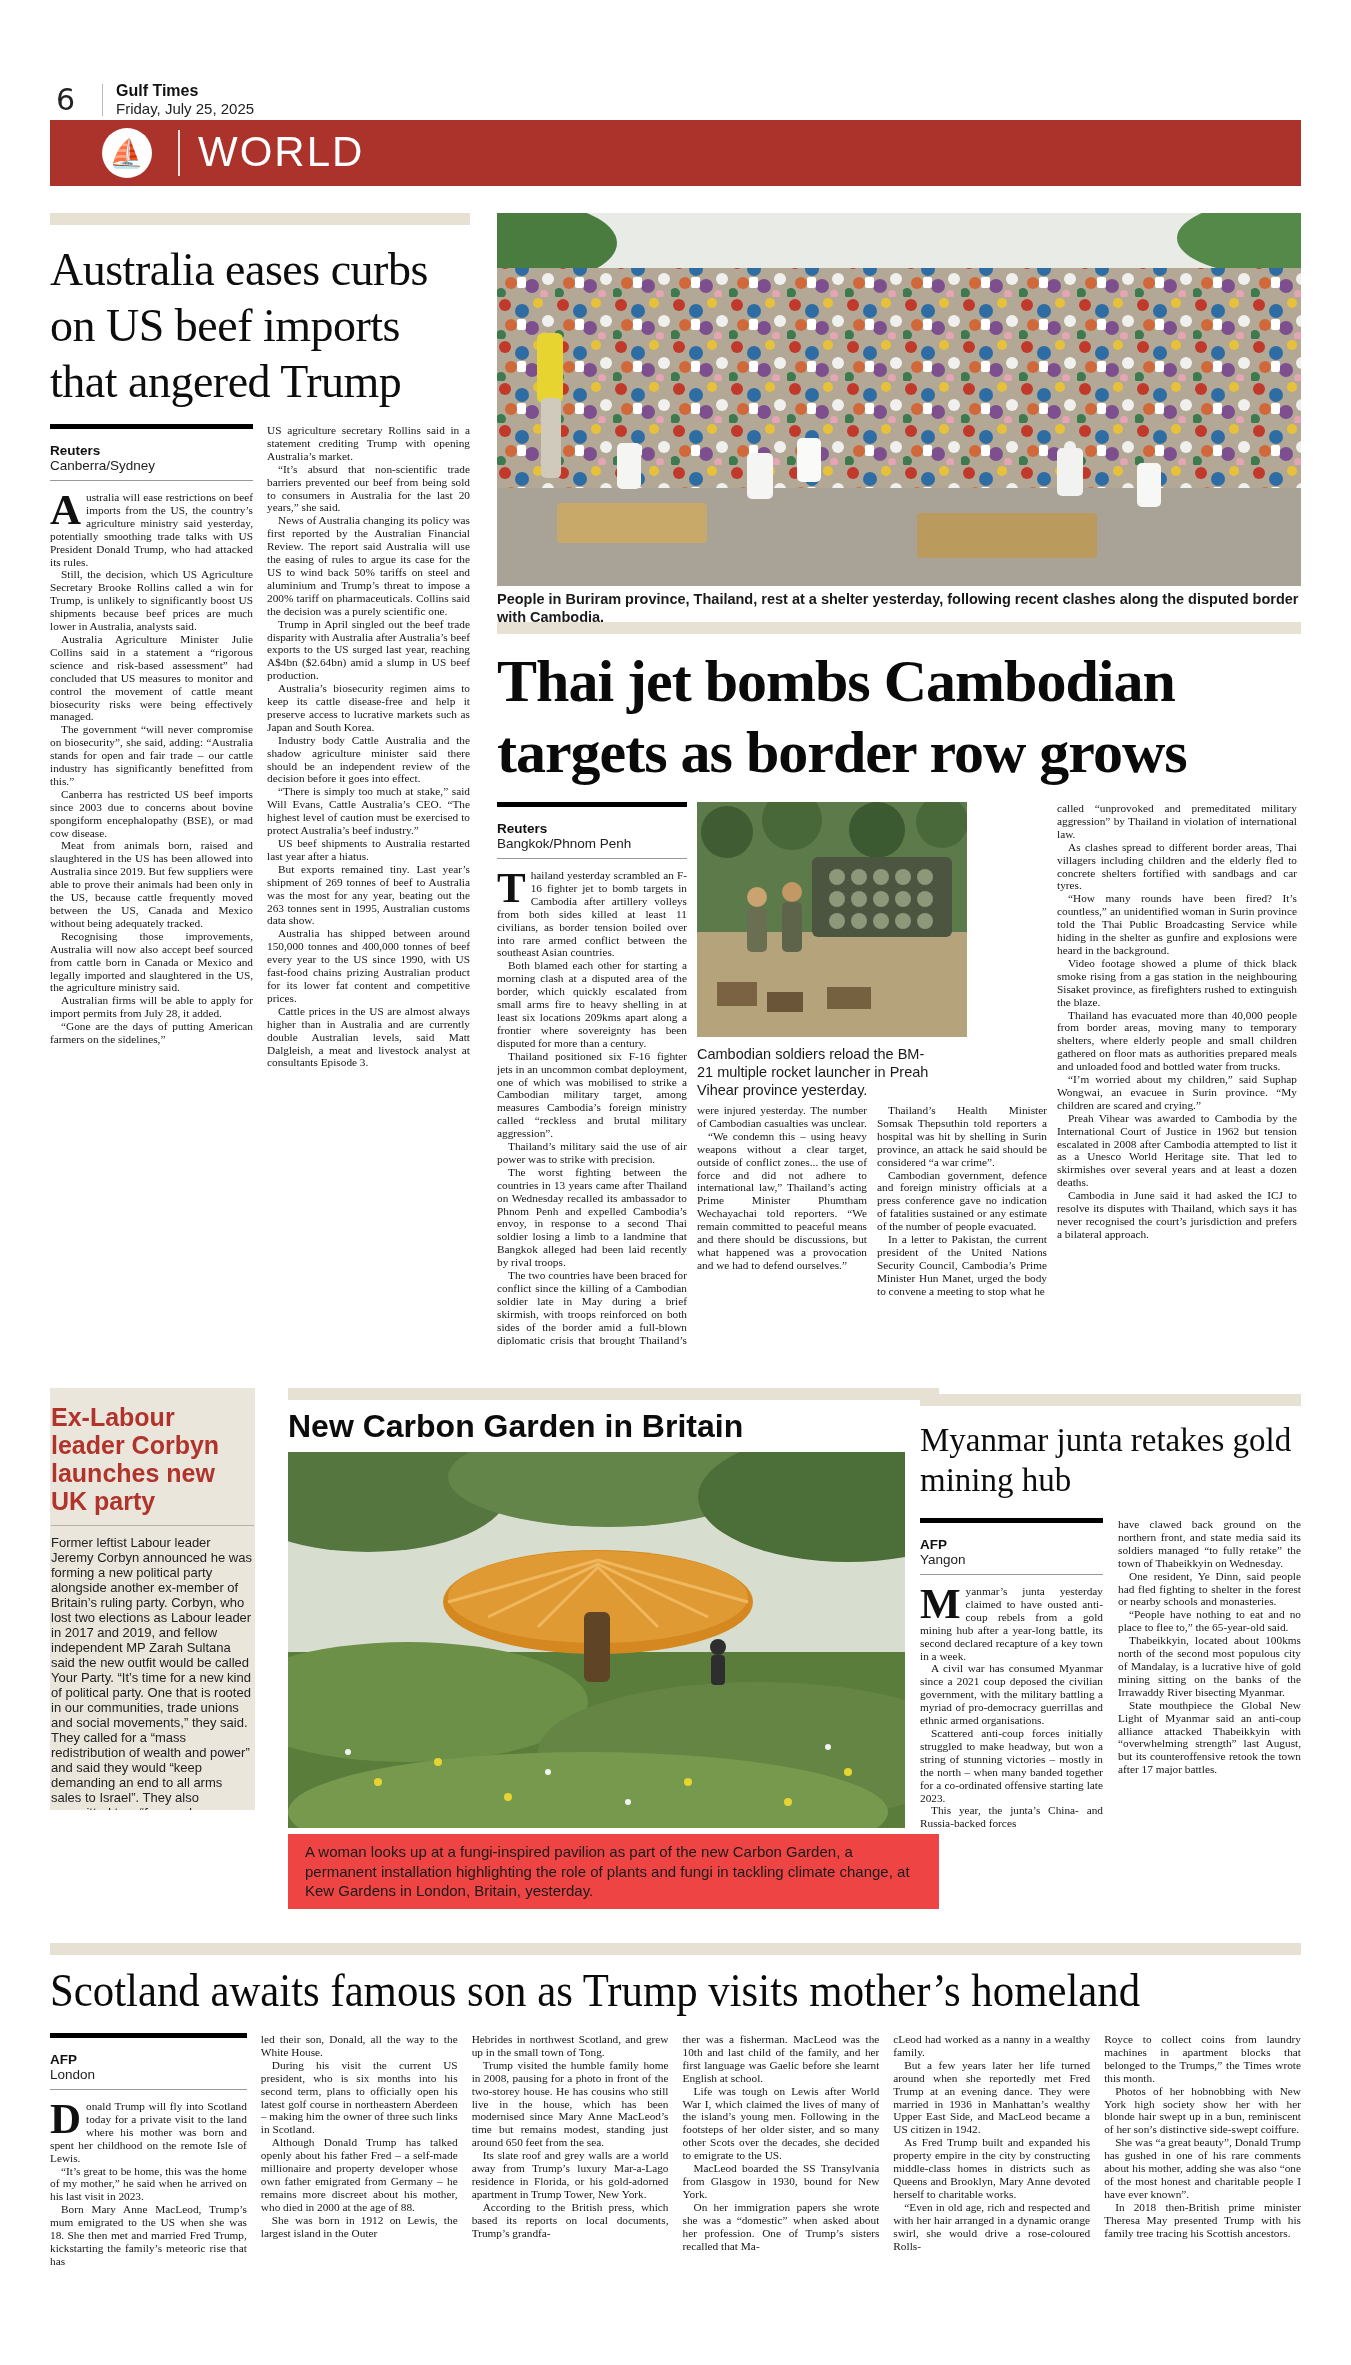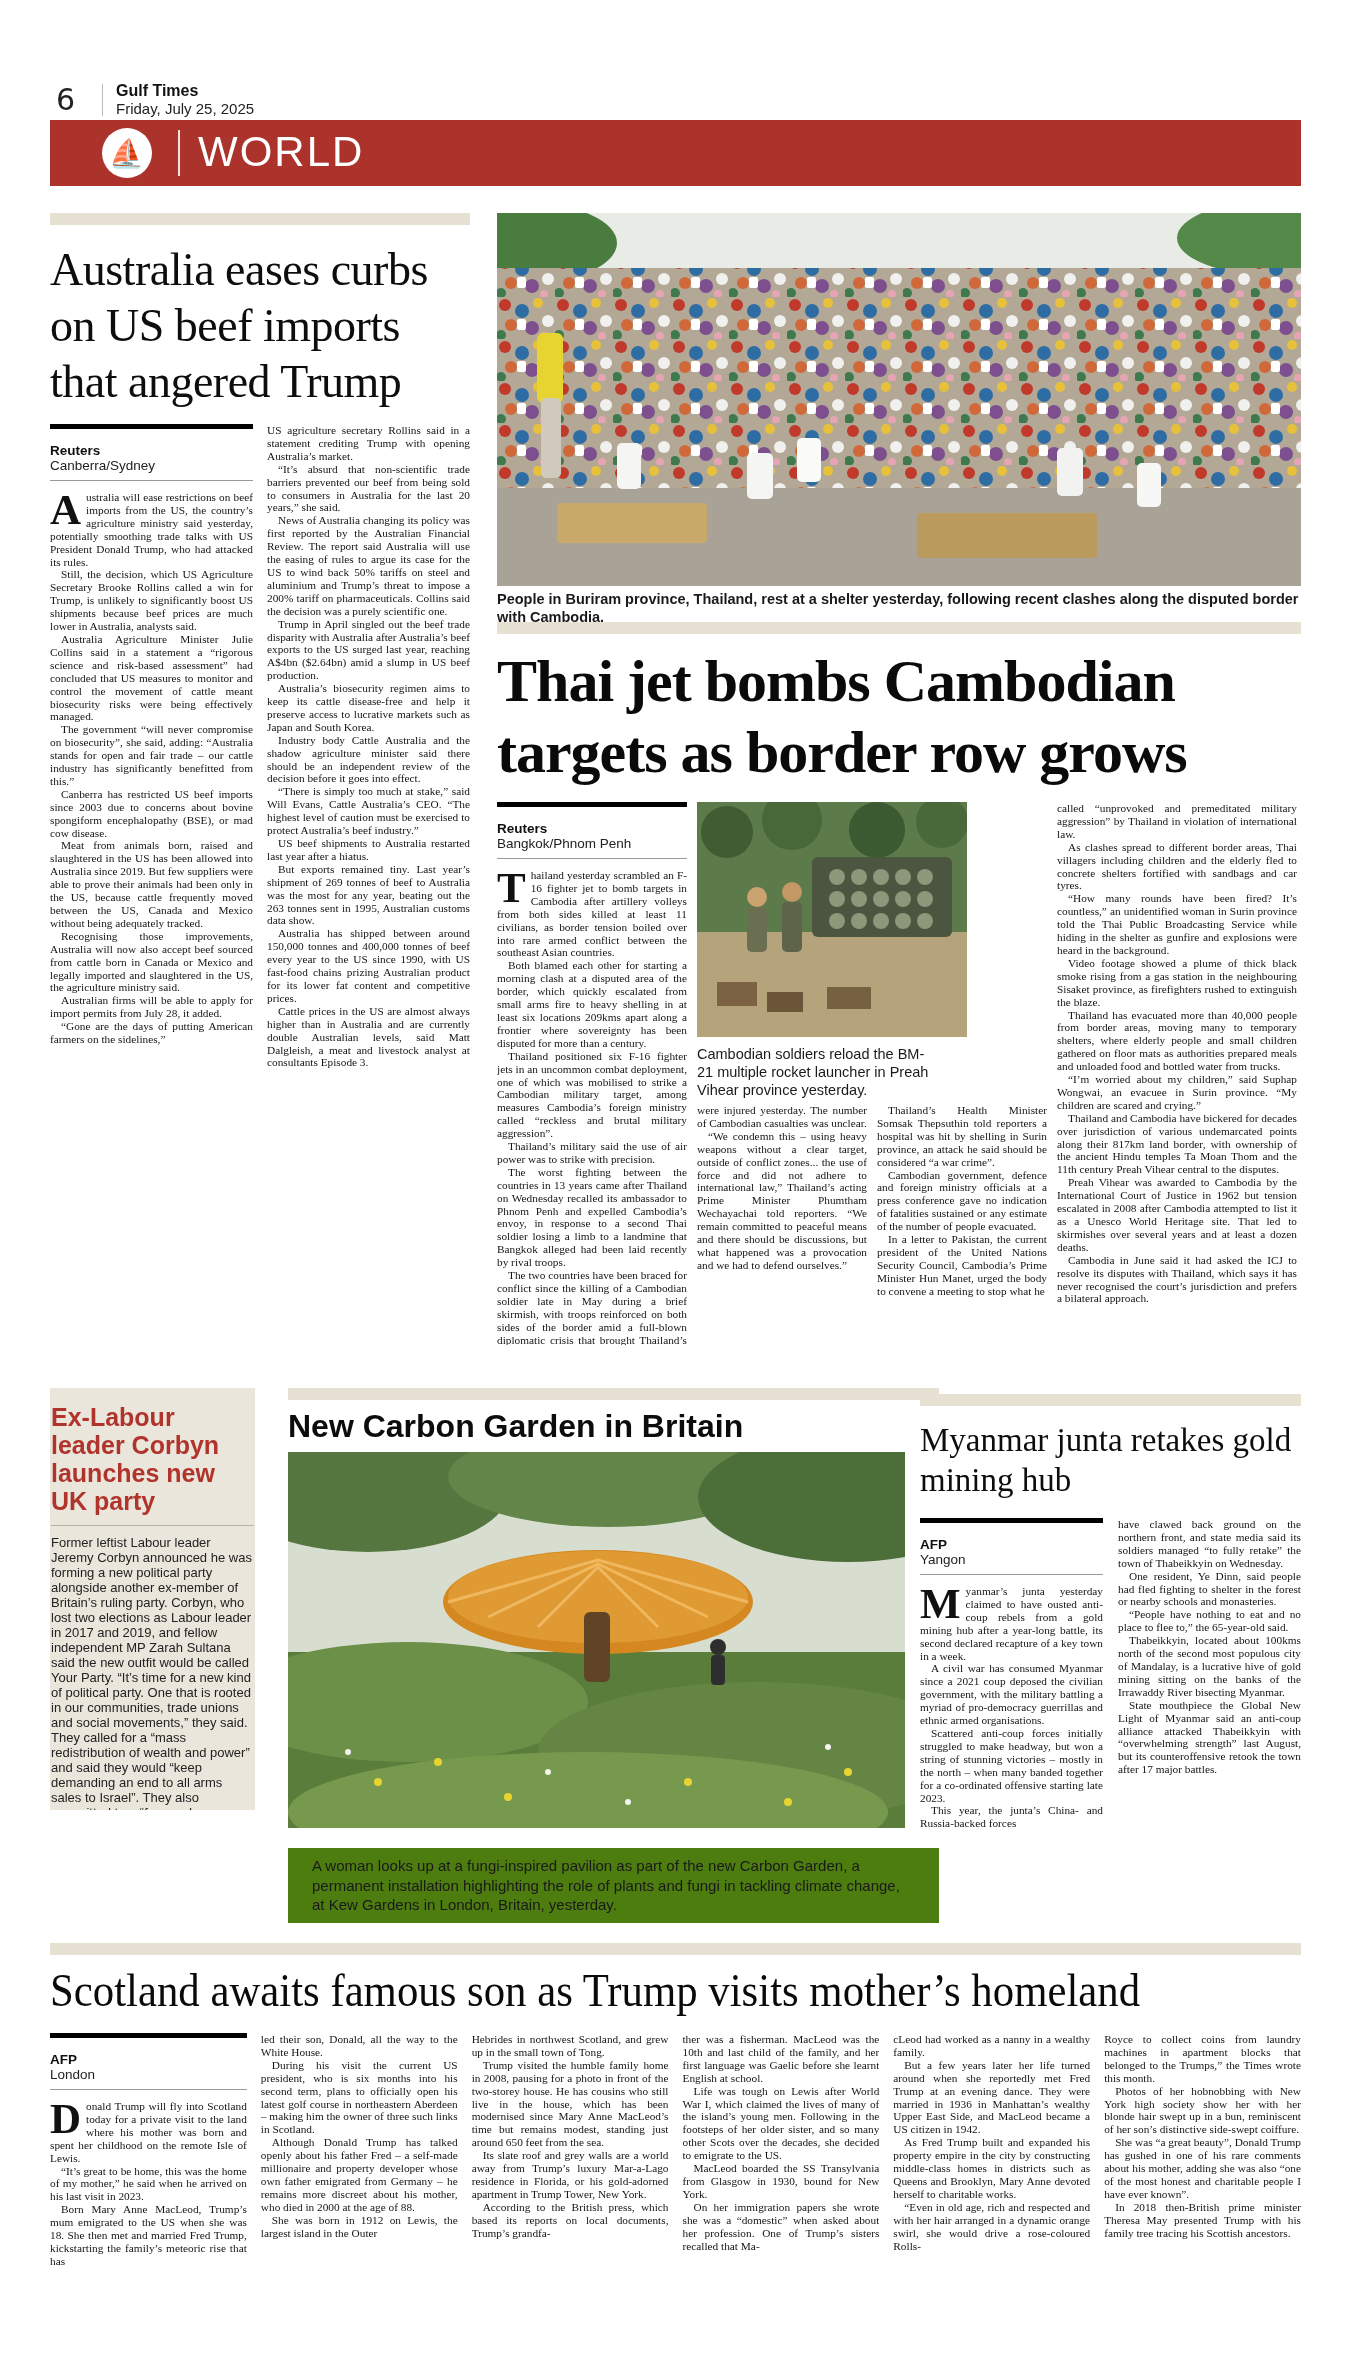--- a/index.html
+++ b/index.html
@@ -55,21 +55,21 @@
   #thai .inline-photo { position:absolute; left:200px; top:0; width:270px; }
   #thai .inline-photo .photo-caption { width:232px; margin-top:4px; }
   
   #corbyn { position:absolute; left:50px; top:1388px; width:205px; height:422px; background:#eae6dc; padding:15px 1px; overflow:hidden; }
   #corbyn h2 { font-family:"Liberation Sans",sans-serif; font-weight:bold; font-size:25px; line-height:28px; color:#b0342c; }
   #corbyn .rule { height:1px; background:#b6b2a6; margin:10px 0 9px 0; }
   #corbyn .boxbody { font-family:"Liberation Sans",sans-serif; font-size:13px; line-height:15px; color:#222; }
   
   #kew { position:absolute; left:288px; top:1388px; width:651px; }
   #kew h2 { font-family:"Liberation Sans",sans-serif; font-weight:bold; font-size:32px; line-height:36px; margin:8px 0 8px 0; color:#0c0c0c; }
-  #kew .caption-box { background:#4d7c0f; padding:8px 24px; margin-top:16px; }
+  #kew .caption-box { background:#ef4444; padding:8px 17px; margin-top:2px; }
   #kew .photo-caption { font-size:15px; line-height:19.5px; }
   
   #myanmar { position:absolute; left:920px; top:1394px; width:381px; height:537px; overflow:hidden; }
   #myanmar h2 { font-weight:normal; font-size:33px; line-height:40px; margin:14px 0 18px 0; color:#0d0d0d; }
   #myanmar .body-cols { gap:15px; }
   #myanmar .col { width:183px; height:330px; }
   #myanmar .c1 { height:395px; }
   
   #scotland { position:absolute; left:50px; top:1943px; width:1251px; height:422px; overflow:hidden; }
   #scotland h1 { font-weight:normal; font-size:46px; line-height:52px; margin:10px 0 16px 0; white-space:nowrap;
@@ -195,21 +195,20 @@
           <p class="para">Cambodian government, defence and foreign ministry officials at a press conference gave no indication of fatalities sustained or any estimate of the number of people evacuated.</p>
           <p class="para">In a letter to Pakistan, the current president of the United Nations Security Council, Cambodia’s Prime Minister Hun Manet, urged the body to convene a meeting to stop what he</p>
         </div>
       <div class="col c4 cont">
           <p class="para">called “unprovoked and premeditated military aggression” by Thailand in violation of international law.</p>
           <p class="para">As clashes spread to different border areas, Thai villagers including children and the elderly fled to concrete shelters fortified with sandbags and car tyres.</p>
           <p class="para">“How many rounds have been fired? It’s countless,” an unidentified woman in Surin province told the Thai Public Broadcasting Service while hiding in the shelter as gunfire and explosions were heard in the background.</p>
           <p class="para">Video footage showed a plume of thick black smoke rising from a gas station in the neighbouring Sisaket province, as firefighters rushed to extinguish the blaze.</p>
           <p class="para">Thailand has evacuated more than 40,000 people from border areas, moving many to temporary shelters, where elderly people and small children gathered on floor mats as authorities prepared meals and unloaded food and bottled water from trucks.</p>
           <p class="para">“I’m worried about my children,” said Suphap Wongwai, an evacuee in Surin province. “My children are scared and crying.”</p>
-          <p class="para">Thailand and Cambodia have bickered for decades over jurisdiction of various undemarcated points along their 817km land border, with ownership of the ancient Hindu temples Ta Moan Thom and the 11th century Preah Vihear central to the disputes.</p>
           <p class="para">Preah Vihear was awarded to Cambodia by the International Court of Justice in 1962 but tension escalated in 2008 after Cambodia attempted to list it as a Unesco World Heritage site. That led to skirmishes over several years and at least a dozen deaths.</p>
           <p class="para">Cambodia in June said it had asked the ICJ to resolve its disputes with Thailand, which says it has never recognised the court’s jurisdiction and prefers a bilateral approach.</p>
         </div>
       <div class="inline-photo">
         <svg width="270" height="235" viewBox="0 0 270 235">
           <rect width="270" height="140" fill="#5d7a4a"></rect>
           <circle cx="30" cy="30" r="26" fill="#3f5c33"></circle>
           <circle cx="95" cy="18" r="30" fill="#49683a"></circle>
           <circle cx="180" cy="28" r="28" fill="#3c5a31"></circle>
           <circle cx="245" cy="20" r="26" fill="#4a693b"></circle>

